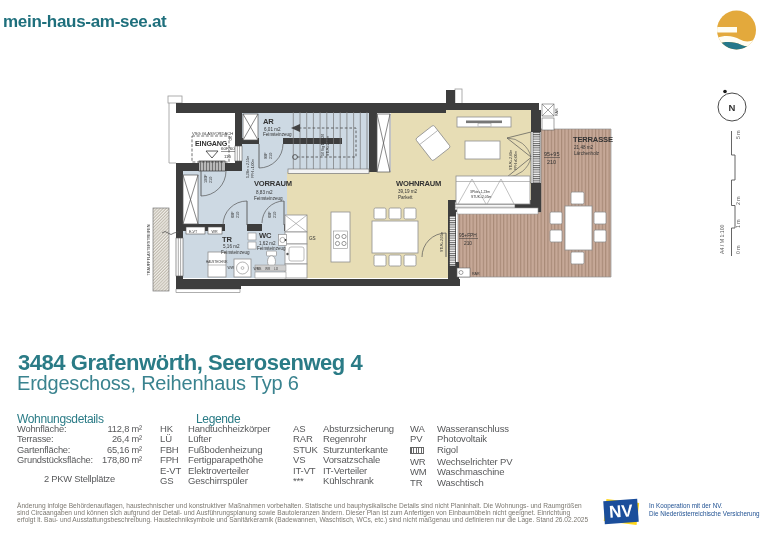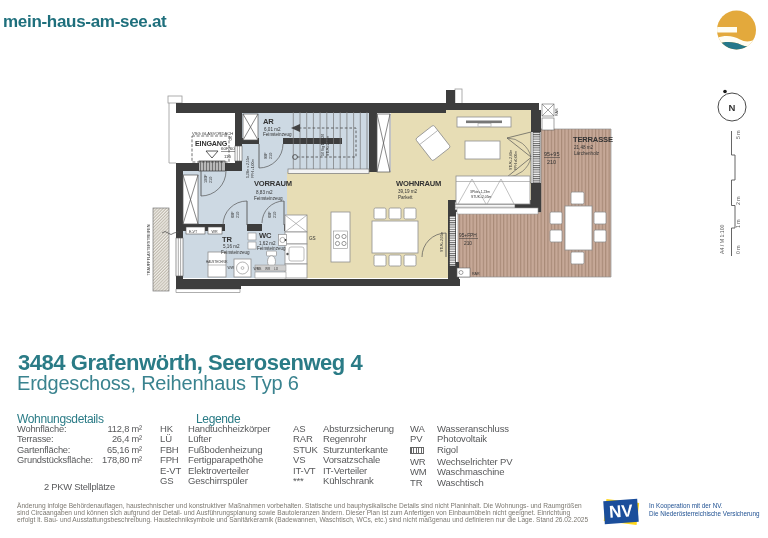--- a/index.html
+++ b/index.html
@@ -8,21 +8,21 @@
   .abs{position:absolute;}
   #site-name{left:3px;top:12px;font-size:17px;font-weight:bold;color:#1e6f7c;letter-spacing:-0.3px;}
   #plan-svg{left:0;top:0;}
   #title-main{left:18px;top:349.5px;font-size:22px;font-weight:bold;color:#2a7b86;letter-spacing:-0.45px;}
   #title-sub{left:17px;top:371.5px;font-size:20px;color:#3a838f;letter-spacing:-0.2px;}
   .sect-head{font-size:12px;font-weight:normal;color:#2a7b86;letter-spacing:-0.35px;}
   #details-head{left:17px;top:412px;}
   #legend-head{left:160px;top:412px;margin-left:36px;}
   #details{left:17px;top:424px;width:125px;font-size:9.3px;color:#58595b;line-height:10.4px;white-space:nowrap;letter-spacing:-0.2px;text-align:center;}
   .drow{display:flex;justify-content:space-between;}
-  #details .note{margin-top:16px;}
+  #details .note{margin-top:8px;}
   .leg-col{top:424px;font-size:9.5px;color:#58595b;line-height:10.4px;white-space:nowrap;letter-spacing:-0.15px;}
   .leg-row{display:flex;}
   .leg-abbr{width:28px;flex:0 0 auto;}
   .leg-col2 .leg-abbr{width:30px;}
   .leg-col3 .leg-abbr{width:27px;}
   #legend-col1{left:160px;}
   #legend-col2{left:293px;}
   #legend-col3{left:410px;}
   .rigol{display:inline-block;width:12px;height:5px;margin-top:2.5px;border:1px solid #666;
      background:repeating-linear-gradient(90deg,#666 0 1px,transparent 1px 2.4px);}

